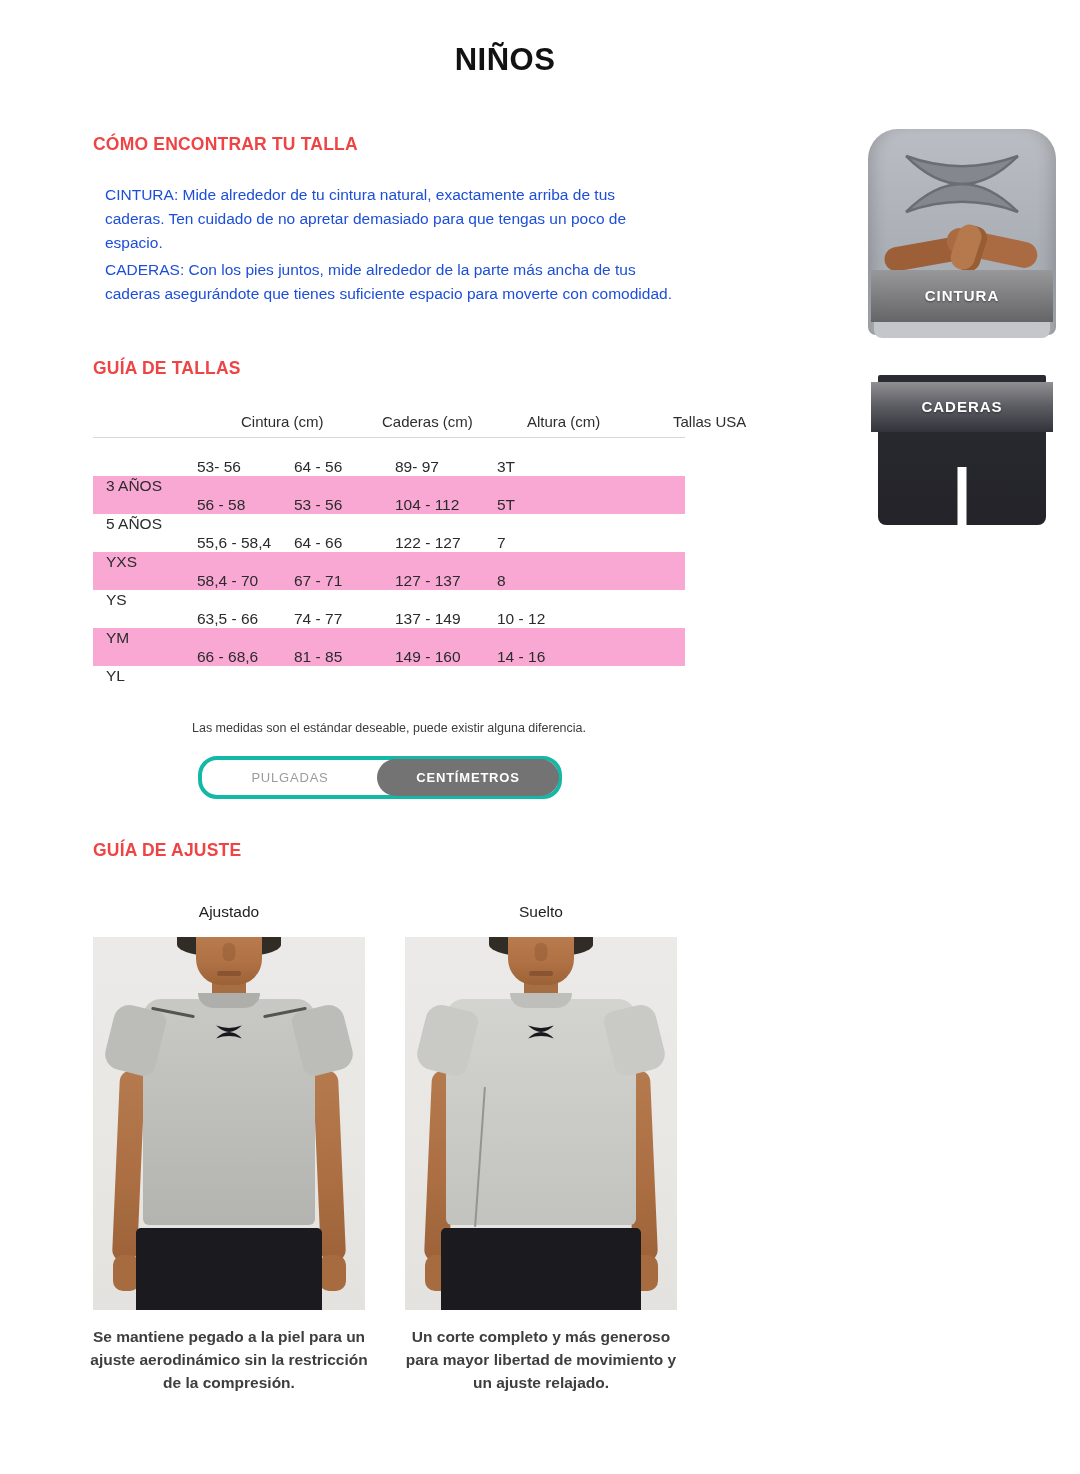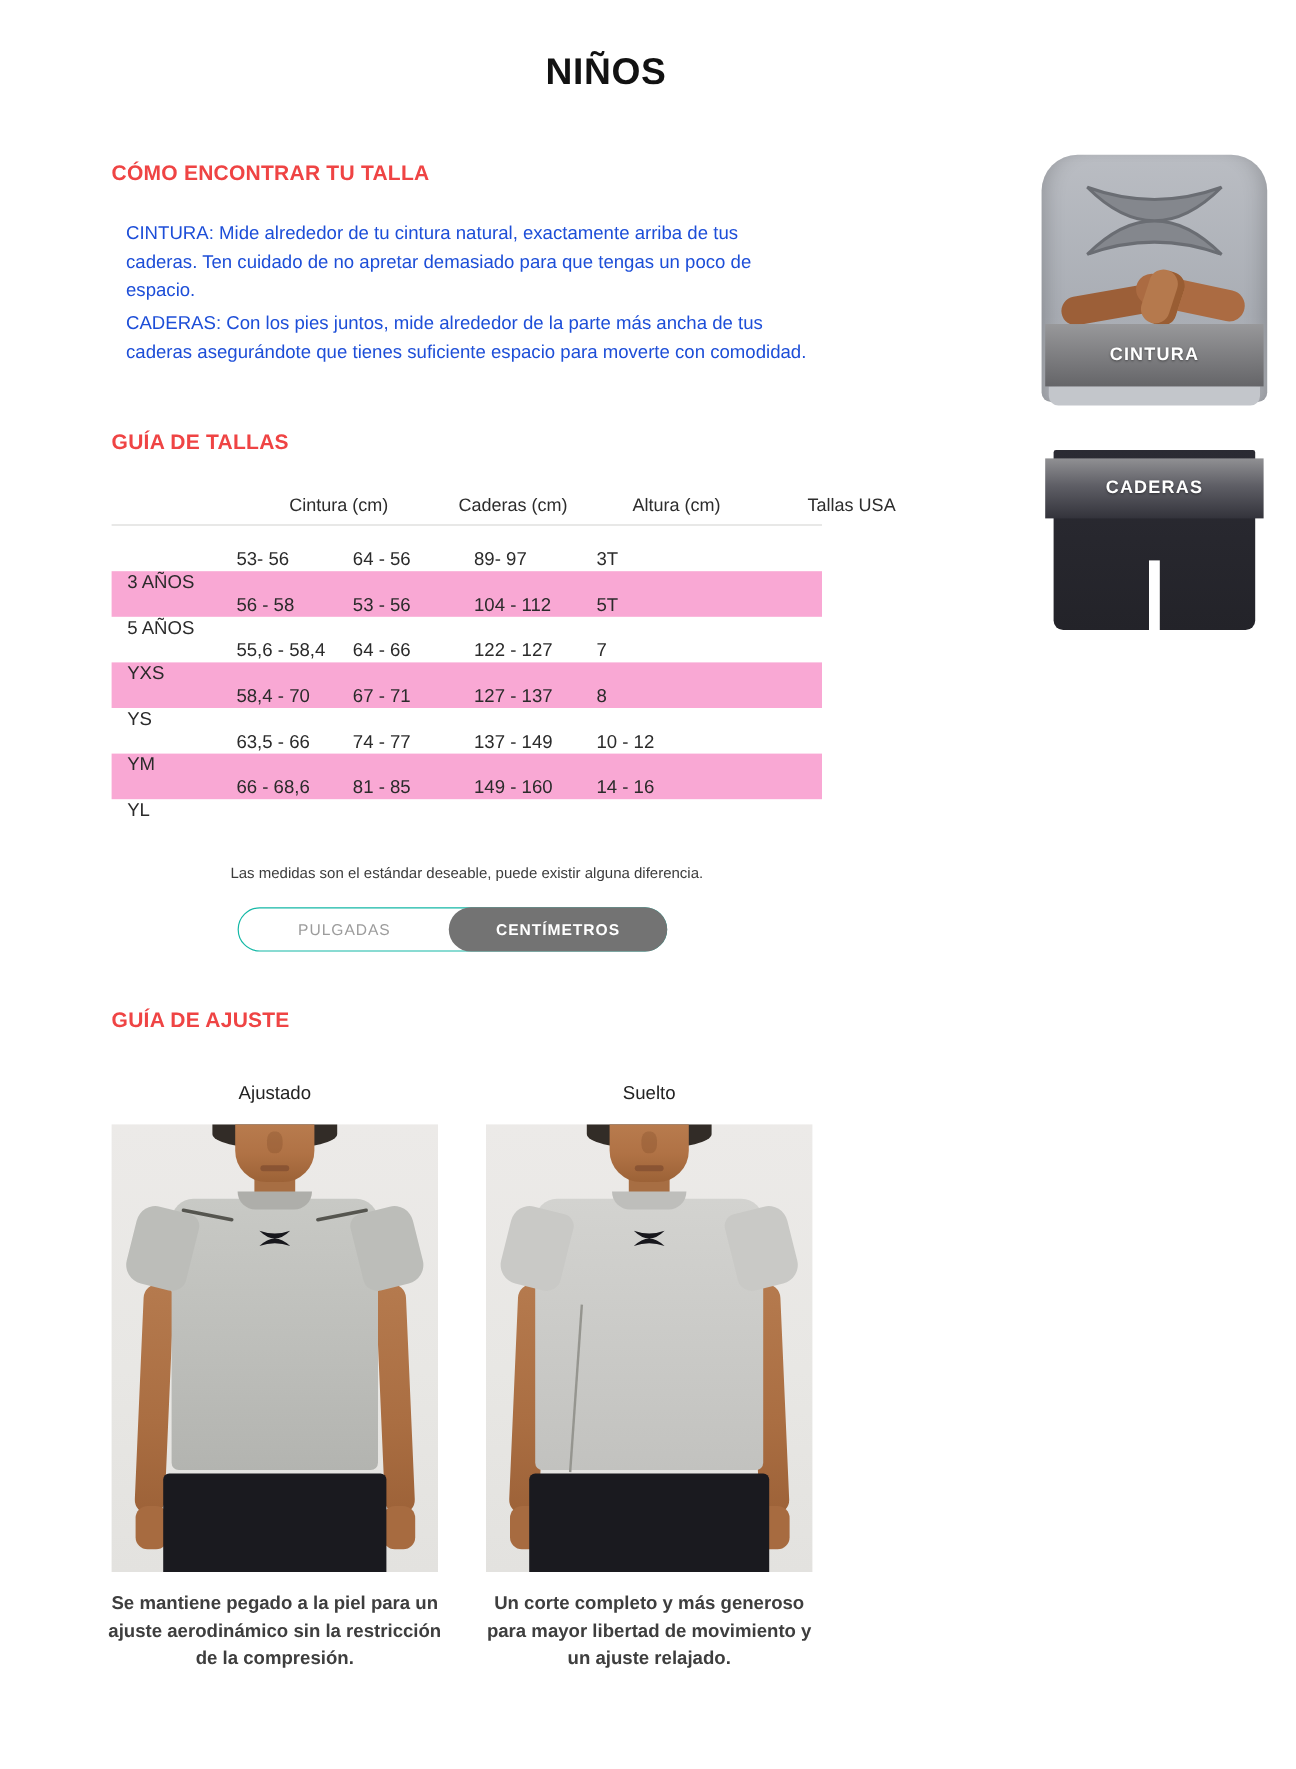--- a/index.html
+++ b/index.html
@@ -37,21 +37,21 @@
   .c-size{padding-left:13px;margin-top:39px;}
 
   .table-note{
     left:93px;top:721px;width:592px;text-align:center;
     font-size:12.5px;color:#3c3c3c;
   }
 
   
   .unit-toggle{
     left:198px;top:756px;width:356px;height:35px;
-    border:1px solid #14b8a6;border-radius:19px;background:#fff;
+    border:4px solid #14b8a6;border-radius:19px;background:#fff;
   }
   .toggle-inches{
     position:absolute;left:0;top:0;width:176px;height:35px;line-height:35px;
     text-align:center;color:#9c9c9c;font-size:13px;letter-spacing:.8px;cursor:pointer;
   }
   .toggle-cm{
     position:absolute;right:-1px;top:-1px;width:182px;height:37px;line-height:37px;
     background:#737373;border-radius:19px;color:#fff;text-align:center;
     font-size:13px;font-weight:700;letter-spacing:.8px;cursor:pointer;
   }

